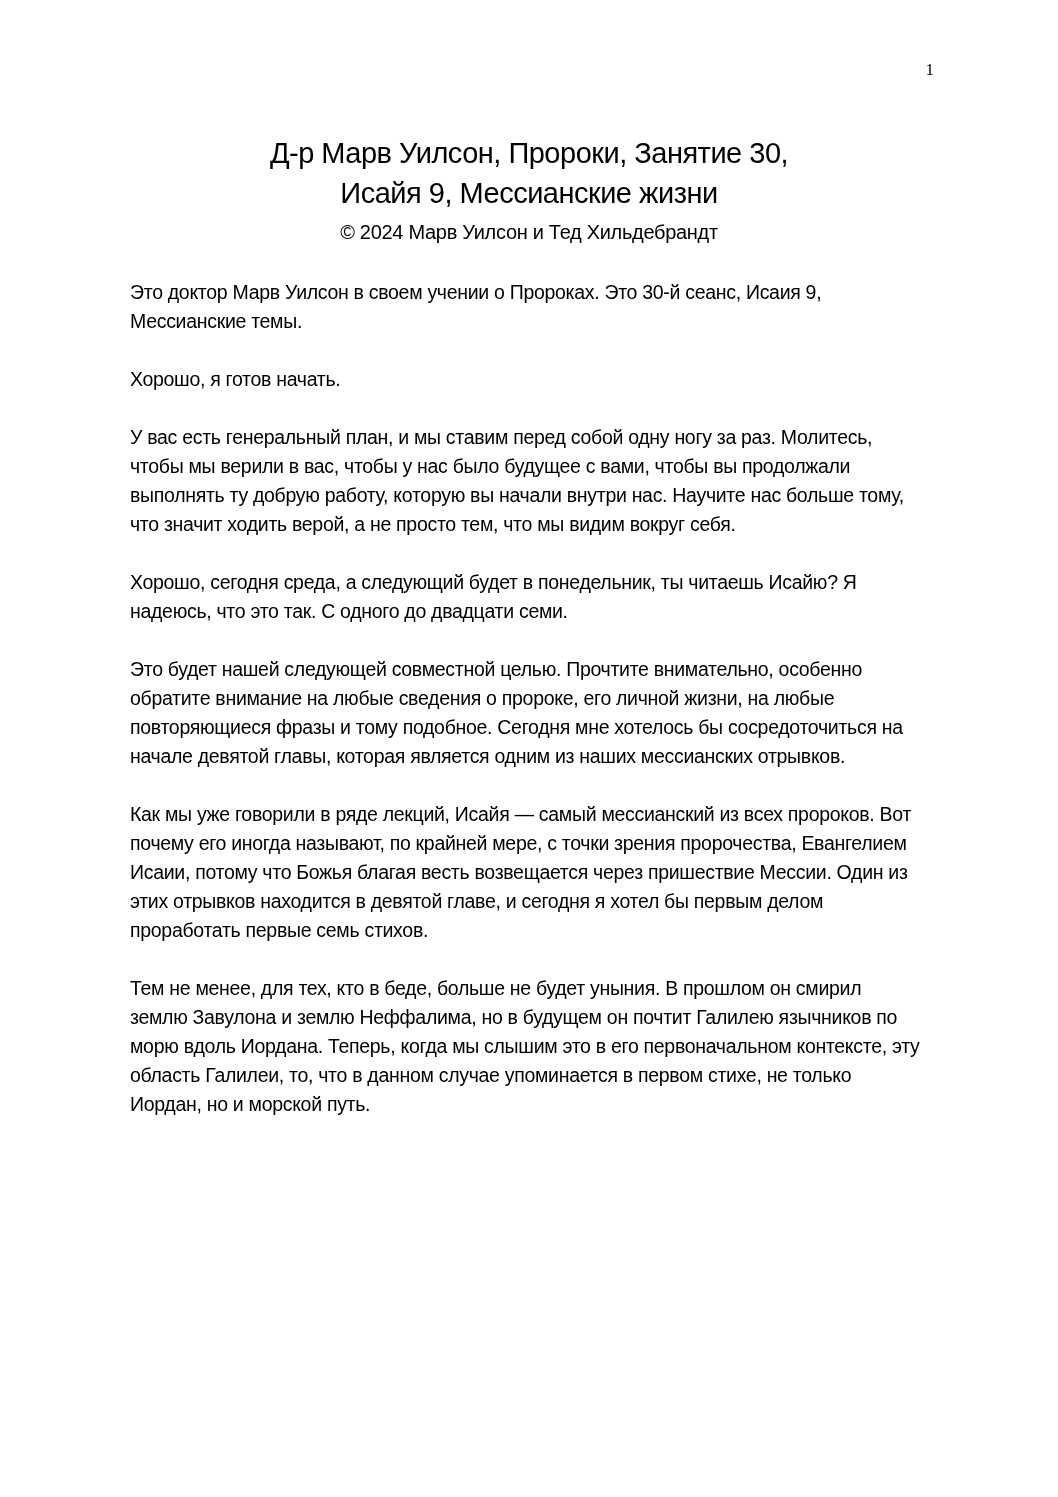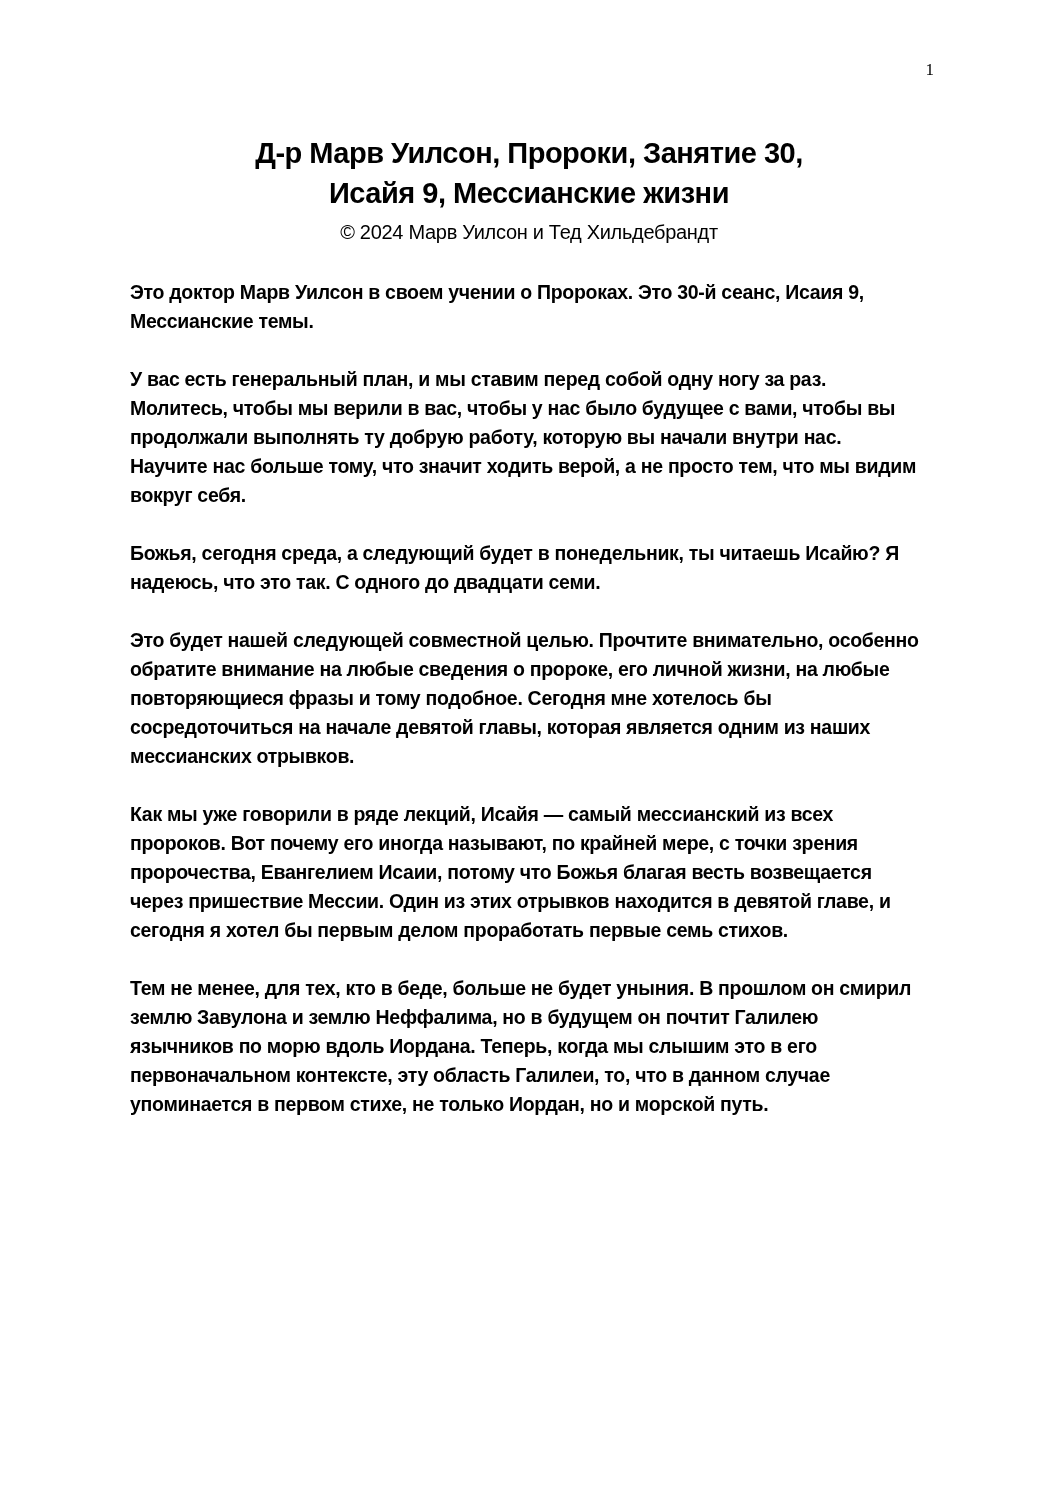--- a/index.html
+++ b/index.html
@@ -23,39 +23,38 @@
     font-family: "Liberation Serif", serif;
     font-size: 17px;
     color: #000000;
   }
   .doc-header {
     margin-top: 133px;
     text-align: center;
   }
   .doc-title {
     font-size: 29px;
-    font-weight: 700;
+    font-weight: 400;
     line-height: 40px;
     letter-spacing: -0.5px;
   }
   .doc-copyright {
     margin-top: 8px;
     font-size: 20px;
     letter-spacing: -0.3px;
     text-align: center;
   }
   .doc-body {
     margin-left: 130px;
     width: 792px;
     margin-top: 34px;
     font-size: 19.5px;
     line-height: 29px;
     letter-spacing: -0.3px;
     text-align: left;
-    font-weight: bold;
   }
   .doc-body p {
     margin: 0 0 29px 0;
   }
 </style>
 </head>
 <body>
 
 <div class="page">
 
@@ -64,20 +63,21 @@
   <div class="doc-header">
     <div class="doc-title">
       <div>Д-р Марв Уилсон, Пророки, Занятие 30,</div>
       <div>Исайя 9, Мессианские жизни</div>
     </div>
     <div class="doc-copyright">© 2024 Марв Уилсон и Тед Хильдебрандт</div>
   </div>
 
   <div class="doc-body">
     <p>Это доктор Марв Уилсон в своем учении о Пророках. Это 30-й сеанс, Исаия 9, Мессианские темы.</p>
+    <p>Хорошо, я готов начать.</p>
     <p>У вас есть генеральный план, и мы ставим перед собой одну ногу за раз. Молитесь, чтобы мы верили в вас, чтобы у нас было будущее с вами, чтобы вы продолжали выполнять ту добрую работу, которую вы начали внутри нас. Научите нас больше тому, что значит ходить верой, а не просто тем, что мы видим вокруг себя.</p>
-    <p>Божья, сегодня среда, а следующий будет в понедельник, ты читаешь Исайю? Я надеюсь, что это так. С одного до двадцати семи.</p>
+    <p>Хорошо, сегодня среда, а следующий будет в понедельник, ты читаешь Исайю? Я надеюсь, что это так. С одного до двадцати семи.</p>
     <p>Это будет нашей следующей совместной целью. Прочтите внимательно, особенно обратите внимание на любые сведения о пророке, его личной жизни, на любые повторяющиеся фразы и тому подобное. Сегодня мне хотелось бы сосредоточиться на начале девятой главы, которая является одним из наших мессианских отрывков.</p>
     <p>Как мы уже говорили в ряде лекций, Исайя — самый мессианский из всех пророков. Вот почему его иногда называют, по крайней мере, с точки зрения пророчества, Евангелием Исаии, потому что Божья благая весть возвещается через пришествие Мессии. Один из этих отрывков находится в девятой главе, и сегодня я хотел бы первым делом проработать первые семь стихов.</p>
     <p>Тем не менее, для тех, кто в беде, больше не будет уныния. В прошлом он смирил землю Завулона и землю Неффалима, но в будущем он почтит Галилею язычников по морю вдоль Иордана. Теперь, когда мы слышим это в его первоначальном контексте, эту область Галилеи, то, что в данном случае упоминается в первом стихе, не только Иордан, но и морской путь.</p>
   </div>
 
 </div>
 
 </body></html>

